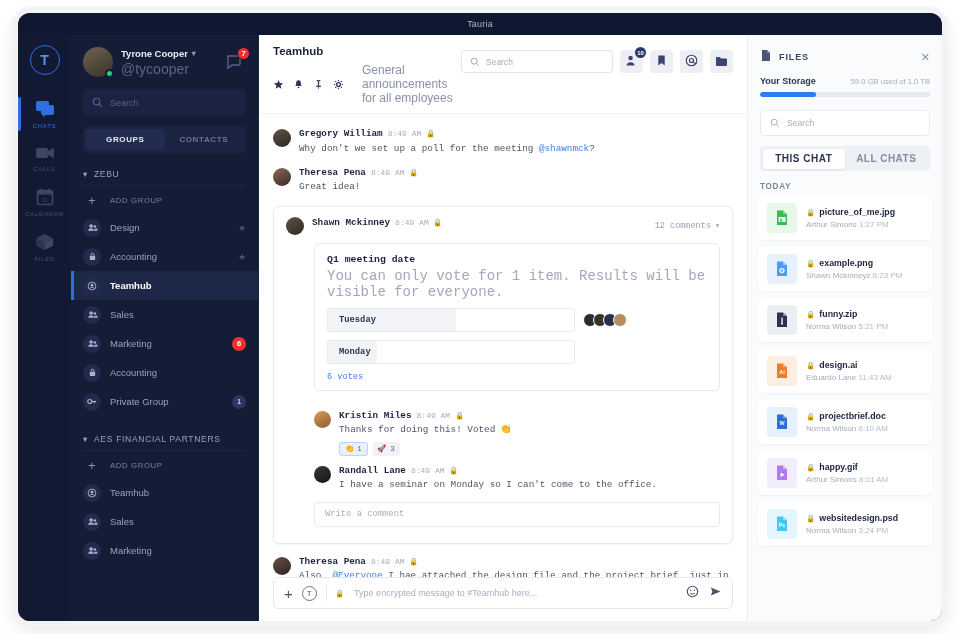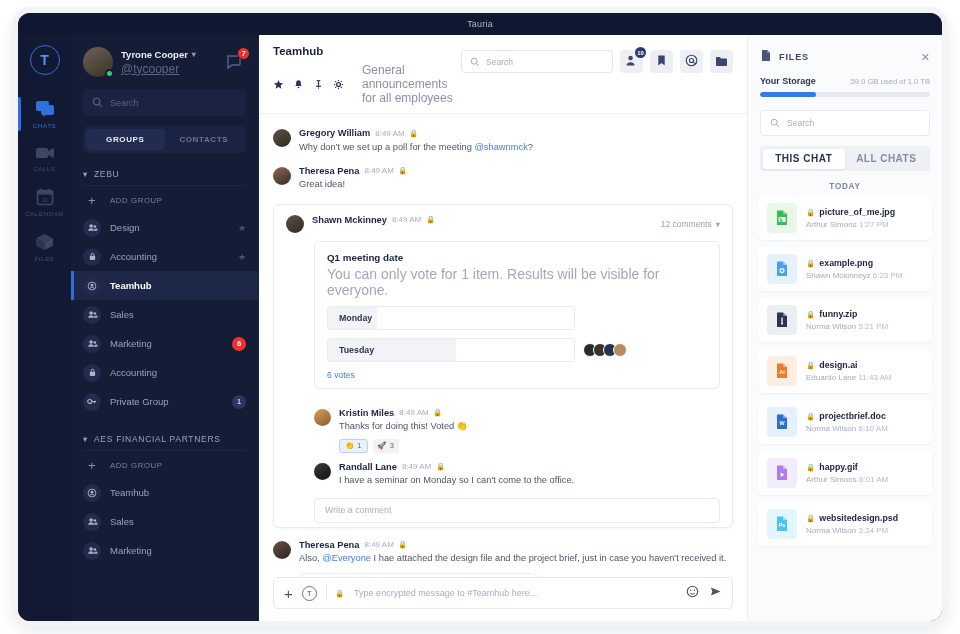--- a/index.html
+++ b/index.html
@@ -76,21 +76,21 @@
     width: 30px; height: 30px; border-radius: 50%;
     background: linear-gradient(150deg,#6d6255,#3a3228);
     display:block;
   }
   .online-dot {
     position: absolute; right: -1px; bottom: -1px;
     width: 9px; height: 9px; border-radius: 50%;
     background: #2ecf7a; border: 2px solid #141c36;
   }
   .pname { font-size: 9.5px; color: #e8ecf6; font-weight: bold; display:flex; align-items:center; gap:4px;}
-  .phandle { font-size: 12px; color: #5d6682; margin-top: 2px; text-decoration: underline; }
+  .phandle { font-size: 14px; color: #5d6682; margin-top: 2px; }
   .chev-sm { color:#8d97b2; font-size:8px; }
   .notif-btn { margin-left: auto; position: relative; width: 22px; height: 22px; }
   .badge-red {
     position: absolute; right: -4px; top: -4px;
     min-width: 13px; height: 13px; padding: 0 3px;
     border-radius: 7px; background: #f03030; color: #fff;
     font-size: 7.5px; font-weight: bold;
     display: flex; align-items: center; justify-content: center;
     border: 1.5px solid #141c36;
   }
@@ -179,21 +179,21 @@
     display: flex; align-items: center; justify-content: center;
     position: relative; color: #3b4570;
   }
   .hbadge {
     position: absolute; right: -3px; top: -3px;
     min-width: 11px; height: 11px; padding: 0 2px; border-radius: 6px;
     background: #2b3a6b; color: #fff; font-size: 6px; font-weight: bold;
     display: flex; align-items: center; justify-content: center;
   }
 
-  .messages { flex: 1; overflow: hidden; padding: 8px 0 0; position: relative; }
+  .messages { flex: 1; overflow: hidden; padding: 8px 0 0; position: relative; font-family: Liberation Mono, monospace; }
 
   .msg { display: flex; gap: 8px; padding: 6px 14px; }
   .msg .mav {
     width: 18px; height: 18px; border-radius: 50%; flex: none; margin-top: 1px;
   }
   .mhead { display: flex; align-items: center; gap: 5px; }
   .mname { font-size: 9.3px; font-weight: bold; color: #1d2440; }
   .mtime { font-size: 8px; color: #a6adbe; }
   .mlock { font-size: 7.5px; color: #9aa1b4; }
   .mtext { font-size: 9.3px; color: #4e5569; margin-top: 2.5px; line-height: 1.45; }
@@ -244,21 +244,21 @@
   .reply { display: flex; gap: 8px; padding: 7px 0 2px 28px; }
   .reply .mav { width: 17px; height: 17px; border-radius: 50%; flex: none; margin-top: 1px;}
   .reacts { display: flex; gap: 5px; margin-top: 5px; }
   .react {
     height: 14px; padding: 0 5px; border-radius: 3px;
     display: flex; align-items: center; gap: 3px;
     font-size: 7.5px; color: #5b6379; background: #f0f2f6;
   }
   .react.on { background: #eaf1fe; border: 1px solid #bad2fb; }
   .comment-box {
-    margin: 8px 12px 4px 40px; height: 25px;
+    margin: 8px 12px 16px 40px; height: 25px;
     border: 1px solid #e6e9f0; border-radius: 4px;
     display: flex; align-items: center; padding: 0 10px;
   }
   .comment-box span { font-size: 8.8px; color: #a9afbe; }
 
   
   .attach {
     margin: 7px 0 0 0; border: 1px solid #eaecf2; border-radius: 5px;
     display: inline-flex; align-items: center; gap: 9px;
     padding: 7px 10px; min-width: 238px;
@@ -325,21 +325,21 @@
     border-radius: 4px; display: flex; padding: 2.5px;
   }
   .files-seg div {
     flex: 1; display: flex; align-items: center; justify-content: center;
     font-size: 10px; font-weight: bold; letter-spacing: .5px; color: #858ca0;
     border-radius: 3px;
   }
   .files-seg div.on { background: #fff; color: #2b3353; box-shadow: 0 1px 2px rgba(20,30,60,.08); }
   .files-today {
     padding: 11px 12px 5px; font-size: 8.2px; font-weight: bold;
-    letter-spacing: .7px; color: #7e8599; text-align: center;
+    letter-spacing: .7px; color: #7e8599;
   }
   .files-list { flex: 1; overflow: hidden; padding: 0 10px; }
   .file-row {
     background: #fff; border-radius: 5px; margin-bottom: 7px;
     display: flex; align-items: center; gap: 9px; padding: 7px 9px;
     box-shadow: 0 1px 2px rgba(20,30,60,.05);
   }
   .file-thumb {
     width: 30px; height: 30px; border-radius: 4px; flex: none;
     display: flex; align-items: center; justify-content: center;
@@ -699,35 +699,35 @@
               <span>▾</span>
             </div>
           </div>
 
           <div class="poll">
             <div class="poll-title">Q1 meeting date</div>
             <div class="poll-desc">You can only vote for 1 item. Results will be visible for everyone.</div>
             <div id="poll-options">
                 <div class="poll-opt">
                   <span class="poll-bar" style="width:248px;">
-      <span class="poll-fill" style="width:20%"></span>
-      <span class="poll-lab">Monday</span>
-    </span>
-                </div>
-                <div class="poll-opt">
-                  <span class="poll-bar" style="width:248px;">
       <span class="poll-fill" style="width:52%"></span>
       <span class="poll-lab">Tuesday</span>
     </span>
                   <span class="voters">
                     <i style="background:#2b2a2e"></i>
                     <i style="background:#3a3128"></i>
                     <i style="background:#24324a"></i>
                     <i style="background:#b58b63"></i>
                   </span>
+                </div>
+                <div class="poll-opt">
+                  <span class="poll-bar" style="width:248px;">
+      <span class="poll-fill" style="width:20%"></span>
+      <span class="poll-lab">Monday</span>
+    </span>
                 </div>
               </div>
             <div class="poll-votes">6 votes</div>
           </div>
 
           <div class="replies" id="thread-replies">
               <div class="reply">
                 <span class="mav" style="background:linear-gradient(150deg,#d9a05a,#8a5a32)"></span>
     <div>
                   <div class="mhead">

